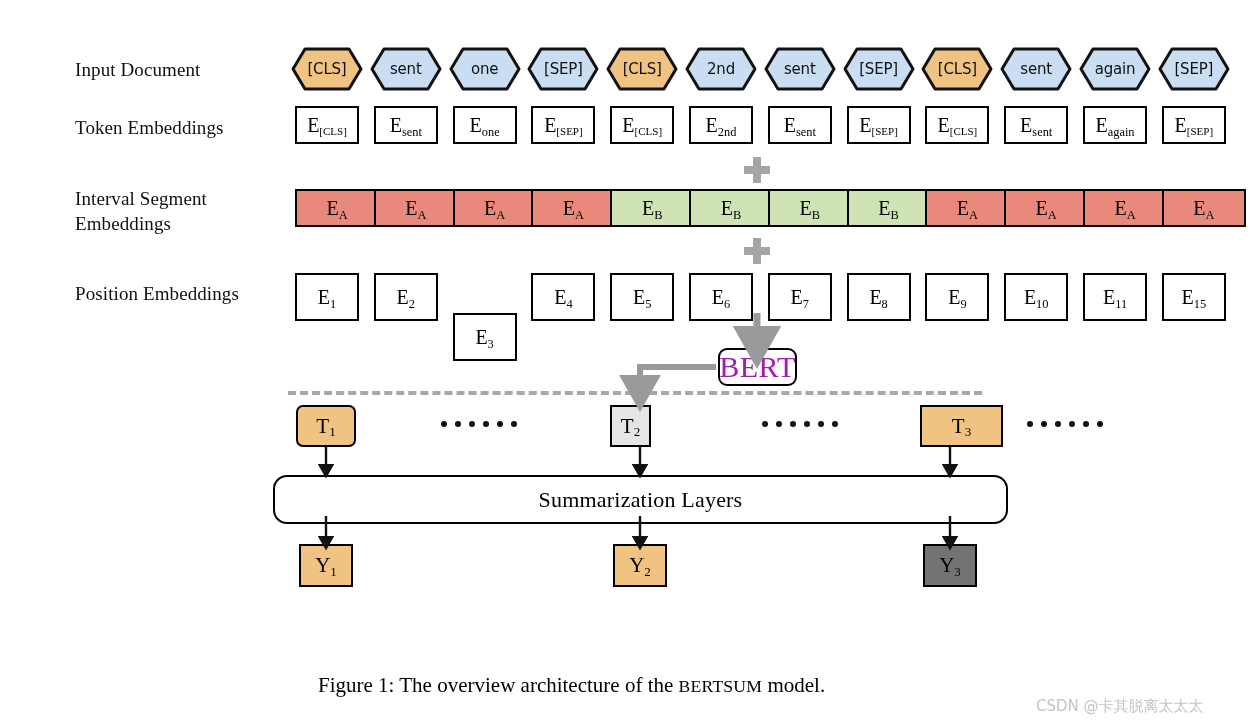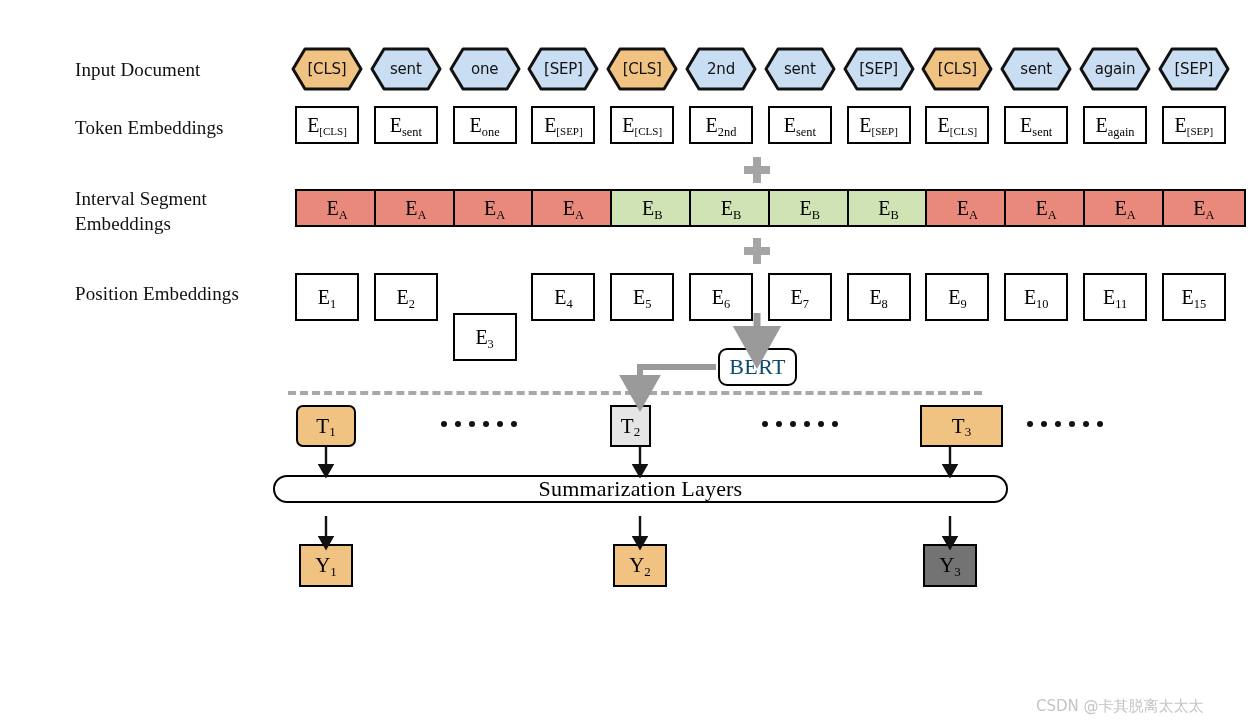--- a/index.html
+++ b/index.html
@@ -110,22 +110,22 @@
     box-sizing: border-box;
     border: 2.5px solid #000;
     border-radius: 9px;
     background: #fff;
     display: flex;
     align-items: center;
     justify-content: center;
   }
   .bert-box .bert-label {
     font-family: "Liberation Serif", "DejaVu Serif", serif;
-    font-size: 22px;
-    color: #0c4a6e;
+    font-size: 30px;
+    color: #a21caf;
     letter-spacing: 0.4px;
   }
 
   
   .dashed-line {
     position: absolute;
     height: 0;
     border-top: 4px dashed #a8a8a8;
   }
 
@@ -461,21 +461,21 @@
     </div>
   <div class="dots" style="left:1027px; top:421px;">
       <span></span>
       <span></span>
       <span></span>
       <span></span>
       <span></span>
       <span></span>
     </div>
 
-  <div class="summ-box" style="left:273px; top:475px; width:735px; height:28px;">
+  <div class="summ-box" style="left:273px; top:475px; width:735px; height:49px;">
     <span class="summ-label">Summarization Layers</span>
   </div>
 
   <div id="y-row">
       <div class="ybox" style="left: 299px; top: 544px; width: 54px; height: 43px; background: rgb(240, 195, 130);">
         <span class="box-label"><span>Y</span><sub>1</sub></span>
       </div>
       <div class="ybox" style="left: 613px; top: 544px; width: 54px; height: 43px; background: rgb(240, 195, 130);">
         <span class="box-label"><span>Y</span><sub>2</sub></span>
       </div>
@@ -500,16 +500,19 @@
 
     <line x1="326" y1="447" x2="326" y2="469" stroke="#111111" stroke-width="2.4" marker-end="url(#arrow-black)"></line>
     <line x1="640" y1="447" x2="640" y2="469" stroke="#111111" stroke-width="2.4" marker-end="url(#arrow-black)"></line>
     <line x1="950" y1="447" x2="950" y2="469" stroke="#111111" stroke-width="2.4" marker-end="url(#arrow-black)"></line>
 
     <line x1="326" y1="516" x2="326" y2="541" stroke="#111111" stroke-width="2.4" marker-end="url(#arrow-black)"></line>
     <line x1="640" y1="516" x2="640" y2="541" stroke="#111111" stroke-width="2.4" marker-end="url(#arrow-black)"></line>
     <line x1="950" y1="516" x2="950" y2="541" stroke="#111111" stroke-width="2.4" marker-end="url(#arrow-black)"></line>
   </svg>
 
+  <div class="caption" style="left:318px; top:673px;">
+    <span>Figure 1: The overview architecture of the </span><span class="sc">BERTSUM</span><span> model.</span>
+  </div>
 
   <div class="watermark" style="left:1036px; top:697px;">CSDN @卡其脱离太太太</div>
 
 </div>
 
 </body></html>

